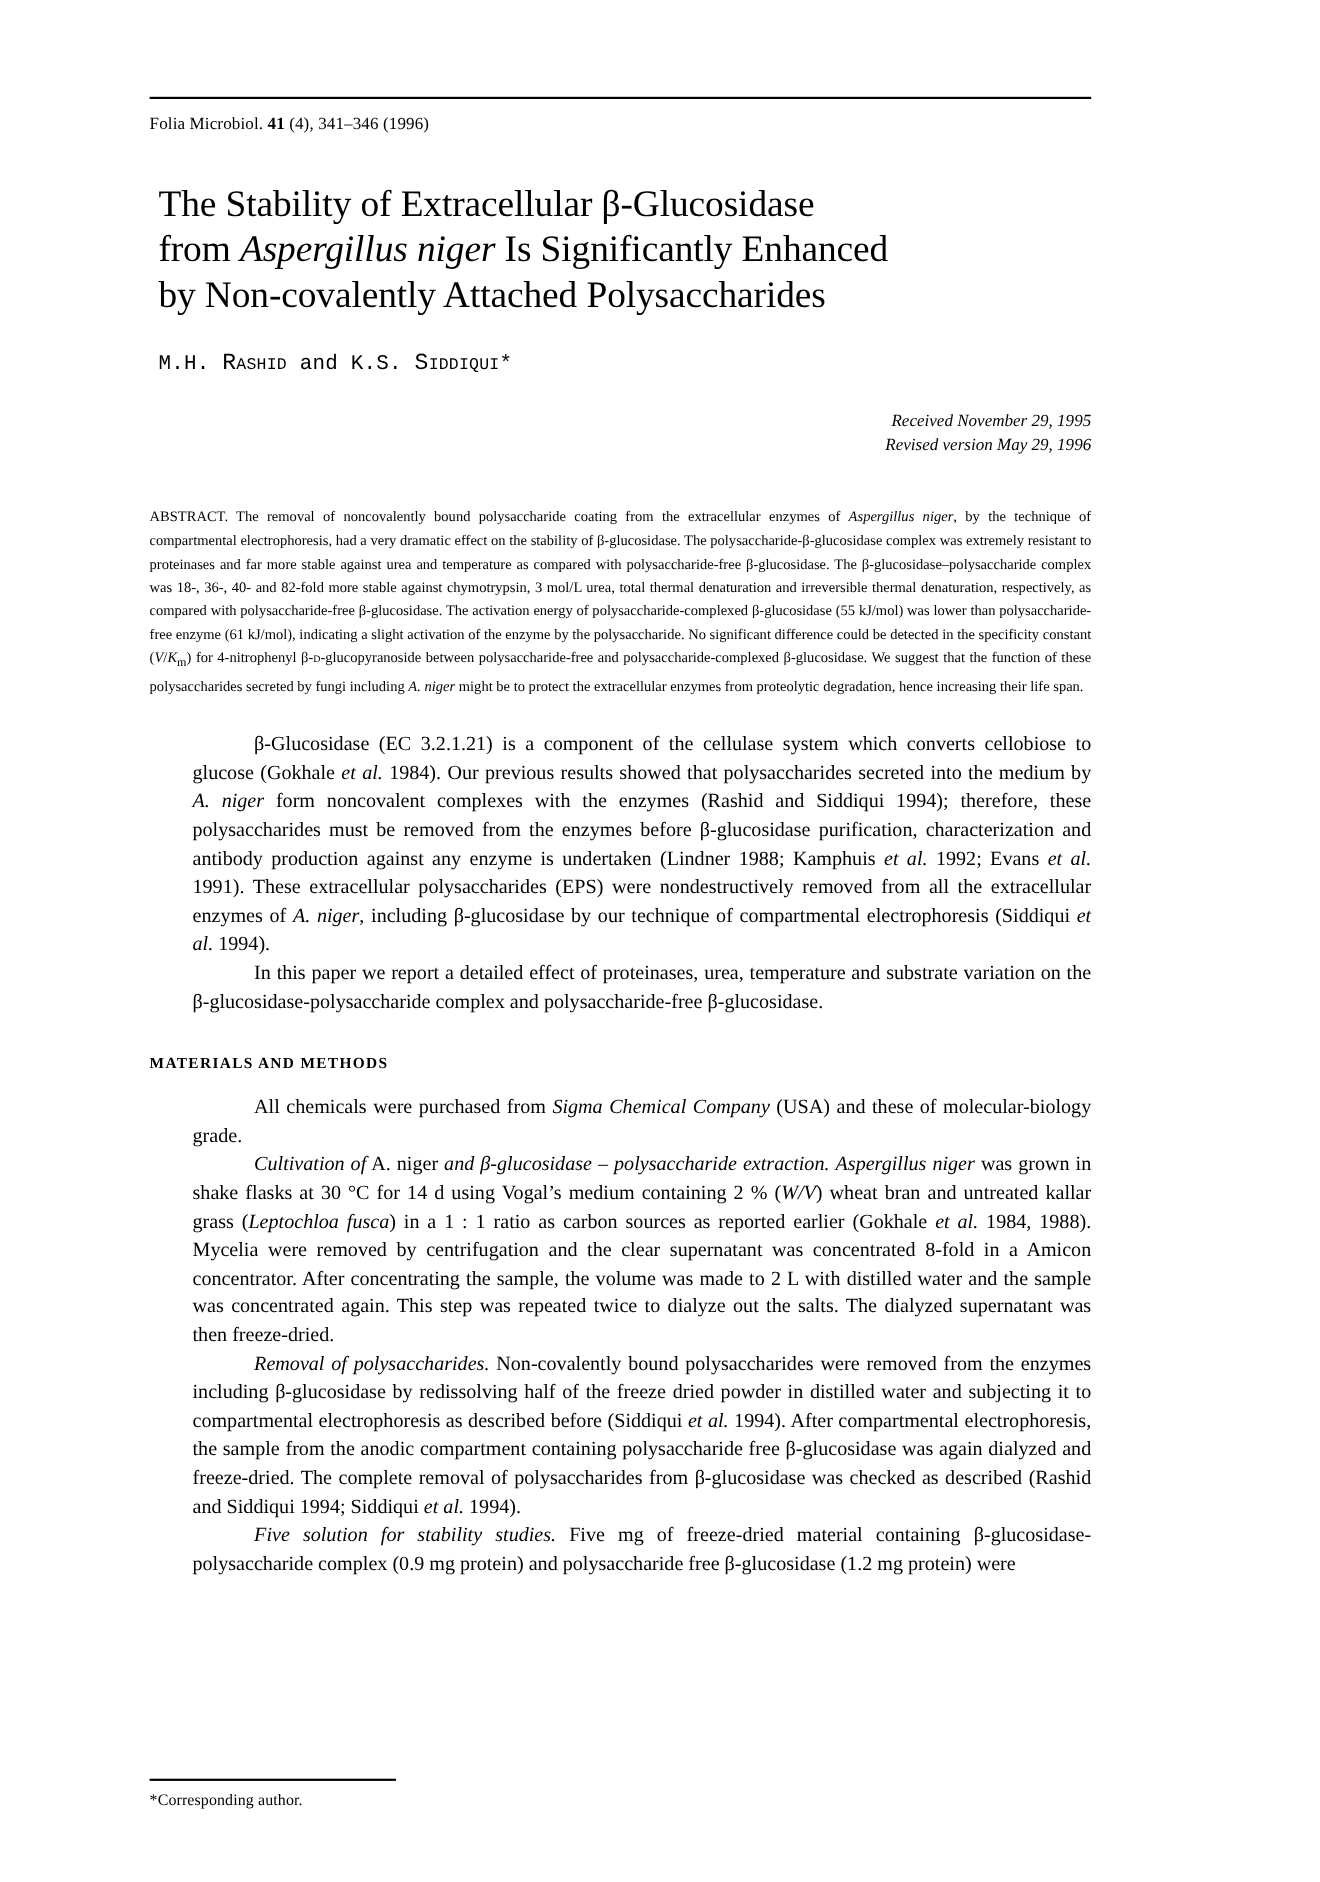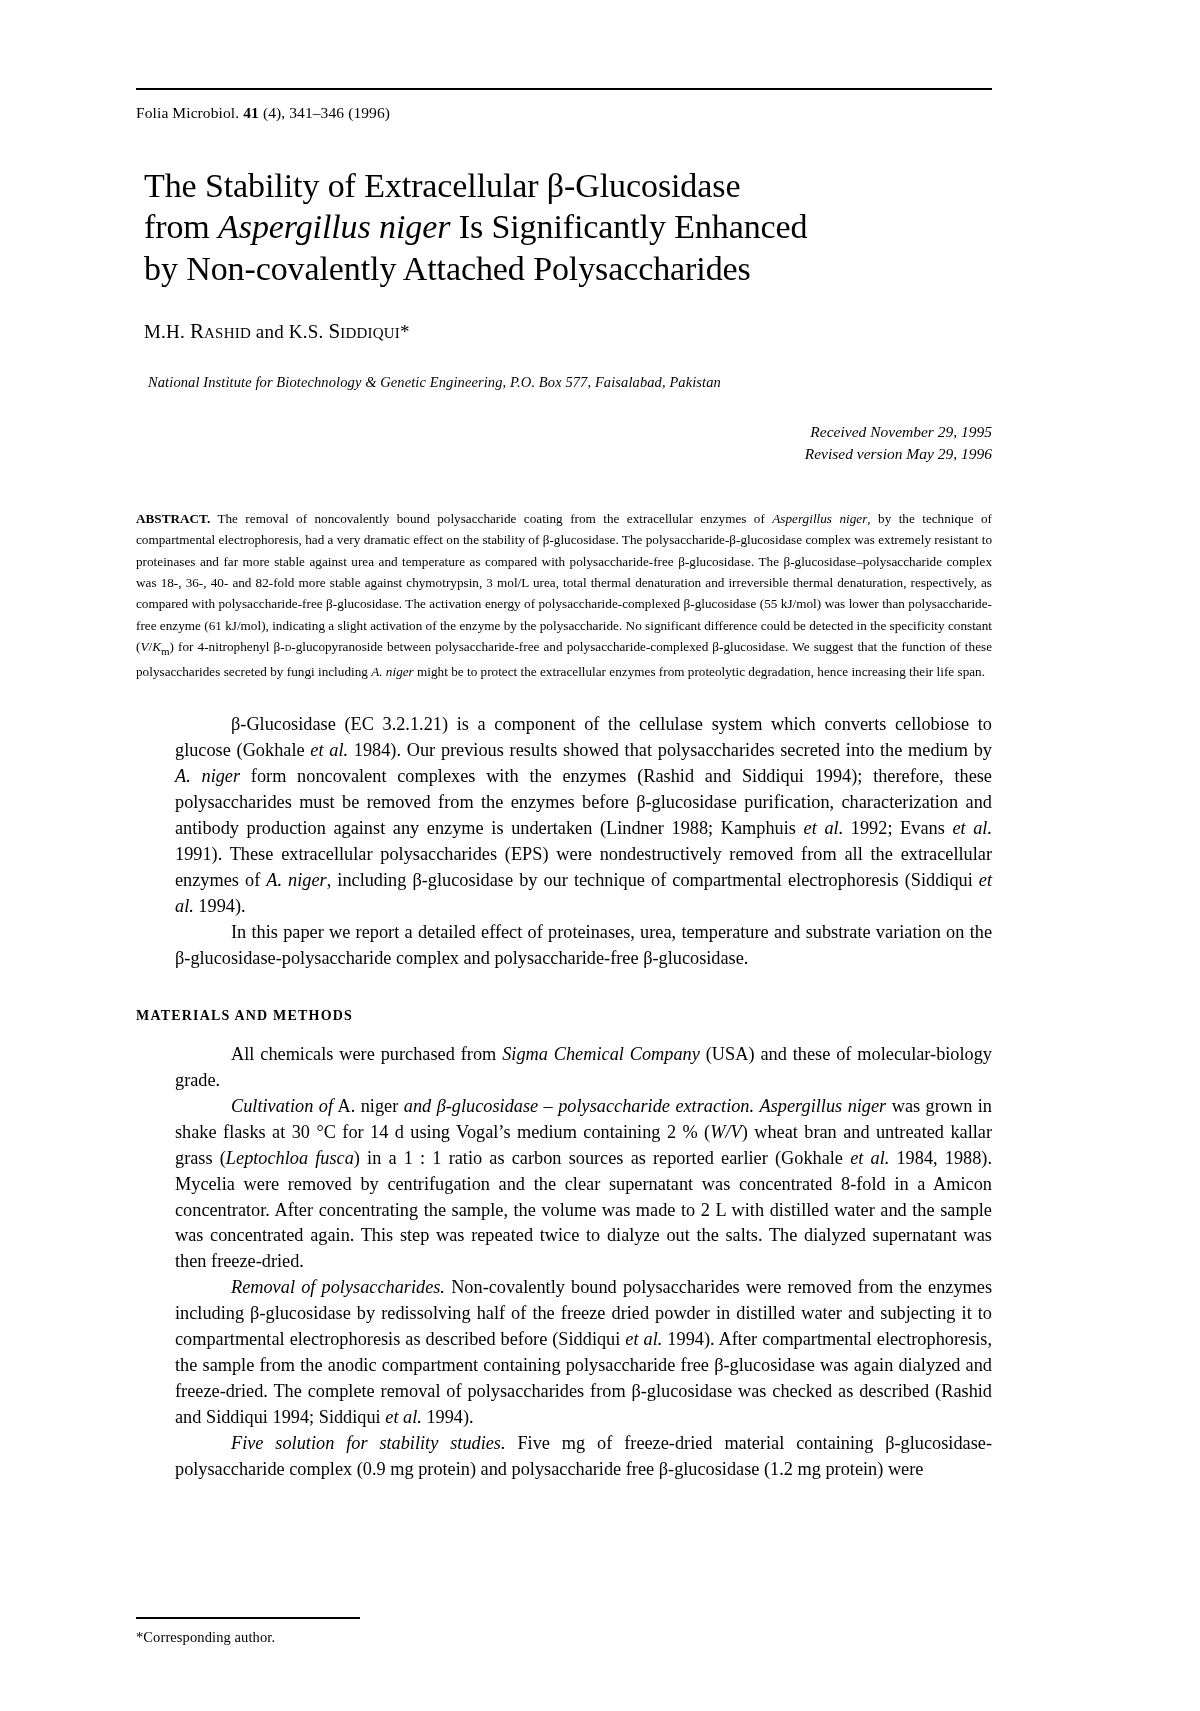--- a/index.html
+++ b/index.html
@@ -50,20 +50,21 @@
     font-weight: normal;
     margin: 0 0 0 8px;
     letter-spacing: -0.1px;
   }
   .title .ital { font-style: italic; }
 
   .authors {
     margin: 30px 0 0 8px;
     font-size: 19px;
     letter-spacing: 0.2px;
+    font-family: Liberation Mono, monospace;
   }
   .authors .sc {
     font-variant: small-caps;
     font-size: 21px;
   }
 
   .affiliation {
     margin: 30px 0 0 12px;
     font-size: 14.5px;
     font-style: italic;
@@ -78,21 +79,21 @@
     line-height: 1.45;
   }
 
   .abstract {
     margin-top: 42px;
     font-size: 13.2px;
     line-height: 1.62;
     text-align: justify;
     letter-spacing: 0.01px;
   }
-  .abstract .lbl { font-weight: bold; }
+  .abstract .lbl { font-weight: normal; }
   .abstract .ital { font-style: italic; }
 
   .body-text {
     margin-top: 30px;
     font-size: 18.3px;
     line-height: 1.42;
     text-align: justify;
     margin-left: 39px;
   }
   .body-text p {
@@ -142,21 +143,20 @@
     <h1 class="title">
       <span>The Stability of Extracellular β-Glucosidase</span><br>
       <span>from </span><span class="ital">Aspergillus niger</span><span> Is Significantly Enhanced</span><br>
       <span>by Non-covalently Attached Polysaccharides</span>
     </h1>
 
     <div class="authors">
       <span>M.H. </span><span class="sc">Rashid</span><span> and </span><span>K.S. </span><span class="sc">Siddiqui</span><span>*</span>
     </div>
 
-    <div class="affiliation">National Institute for Biotechnology &amp; Genetic Engineering, P.O. Box 577, Faisalabad, Pakistan</div>
 
     <div class="dates">
       <div>Received November 29, 1995</div>
       <div>Revised version May 29, 1996</div>
     </div>
 
     <div class="abstract">
       <span class="lbl">ABSTRACT.</span><span> The removal of noncovalently bound polysaccharide coating from the extracellular enzymes of </span><span class="ital">Aspergillus niger</span><span>, by the technique of compartmental electrophoresis, had a very dramatic effect on the stability of β-glucosidase. The polysaccharide-β-glucosidase complex was extremely resistant to proteinases and far more stable against urea and temperature as compared with polysaccharide-free β-glucosidase. The β-glucosidase–polysaccharide complex was 18-, 36-, 40- and 82-fold more stable against chymotrypsin, 3 mol/L urea, total thermal denaturation and irreversible thermal denaturation, respectively, as compared with polysaccharide-free β-glucosidase. The activation energy of polysaccharide-complexed β-glucosidase (55 kJ/mol) was lower than polysaccharide-free enzyme (61 kJ/mol), indicating a slight activation of the enzyme by the polysaccharide. No significant difference could be detected in the specificity constant (</span><span class="ital">V</span><span>/</span><span class="ital">K</span><sub>m</sub><span>) for 4-nitrophenyl β-</span><span style="font-variant:small-caps">d</span><span>-glucopyranoside between polysaccharide-free and polysaccharide-complexed β-glucosidase. We suggest that the function of these polysaccharides secreted by fungi including </span><span class="ital">A. niger</span><span> might be to protect the extracellular enzymes from proteolytic degradation, hence increasing their life span.</span>
     </div>
 

